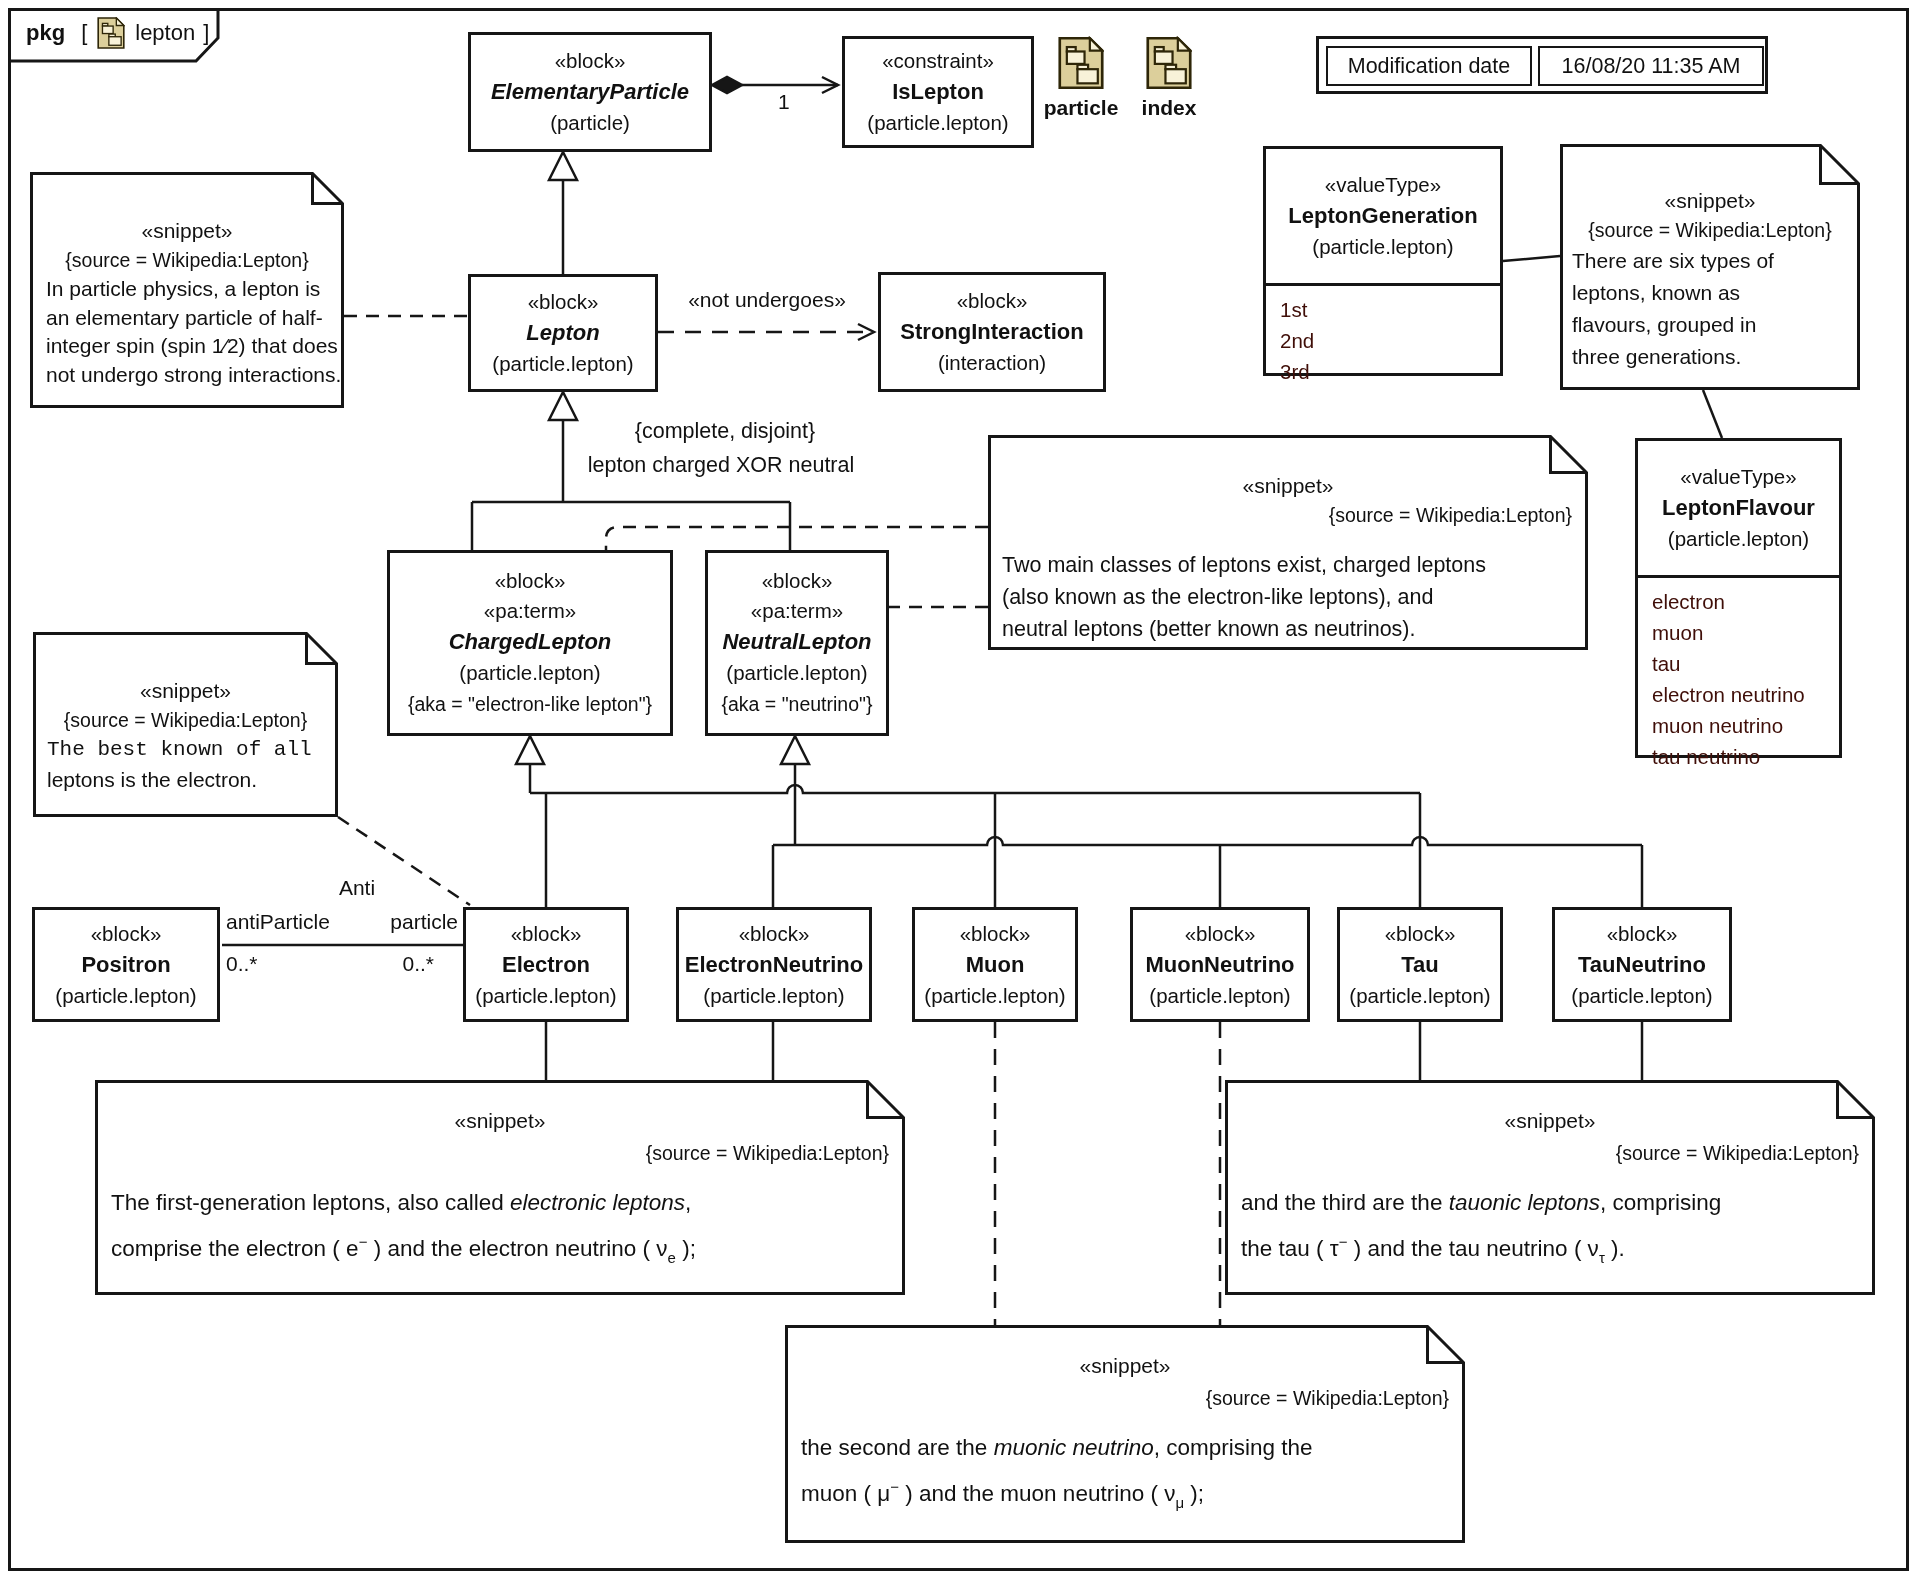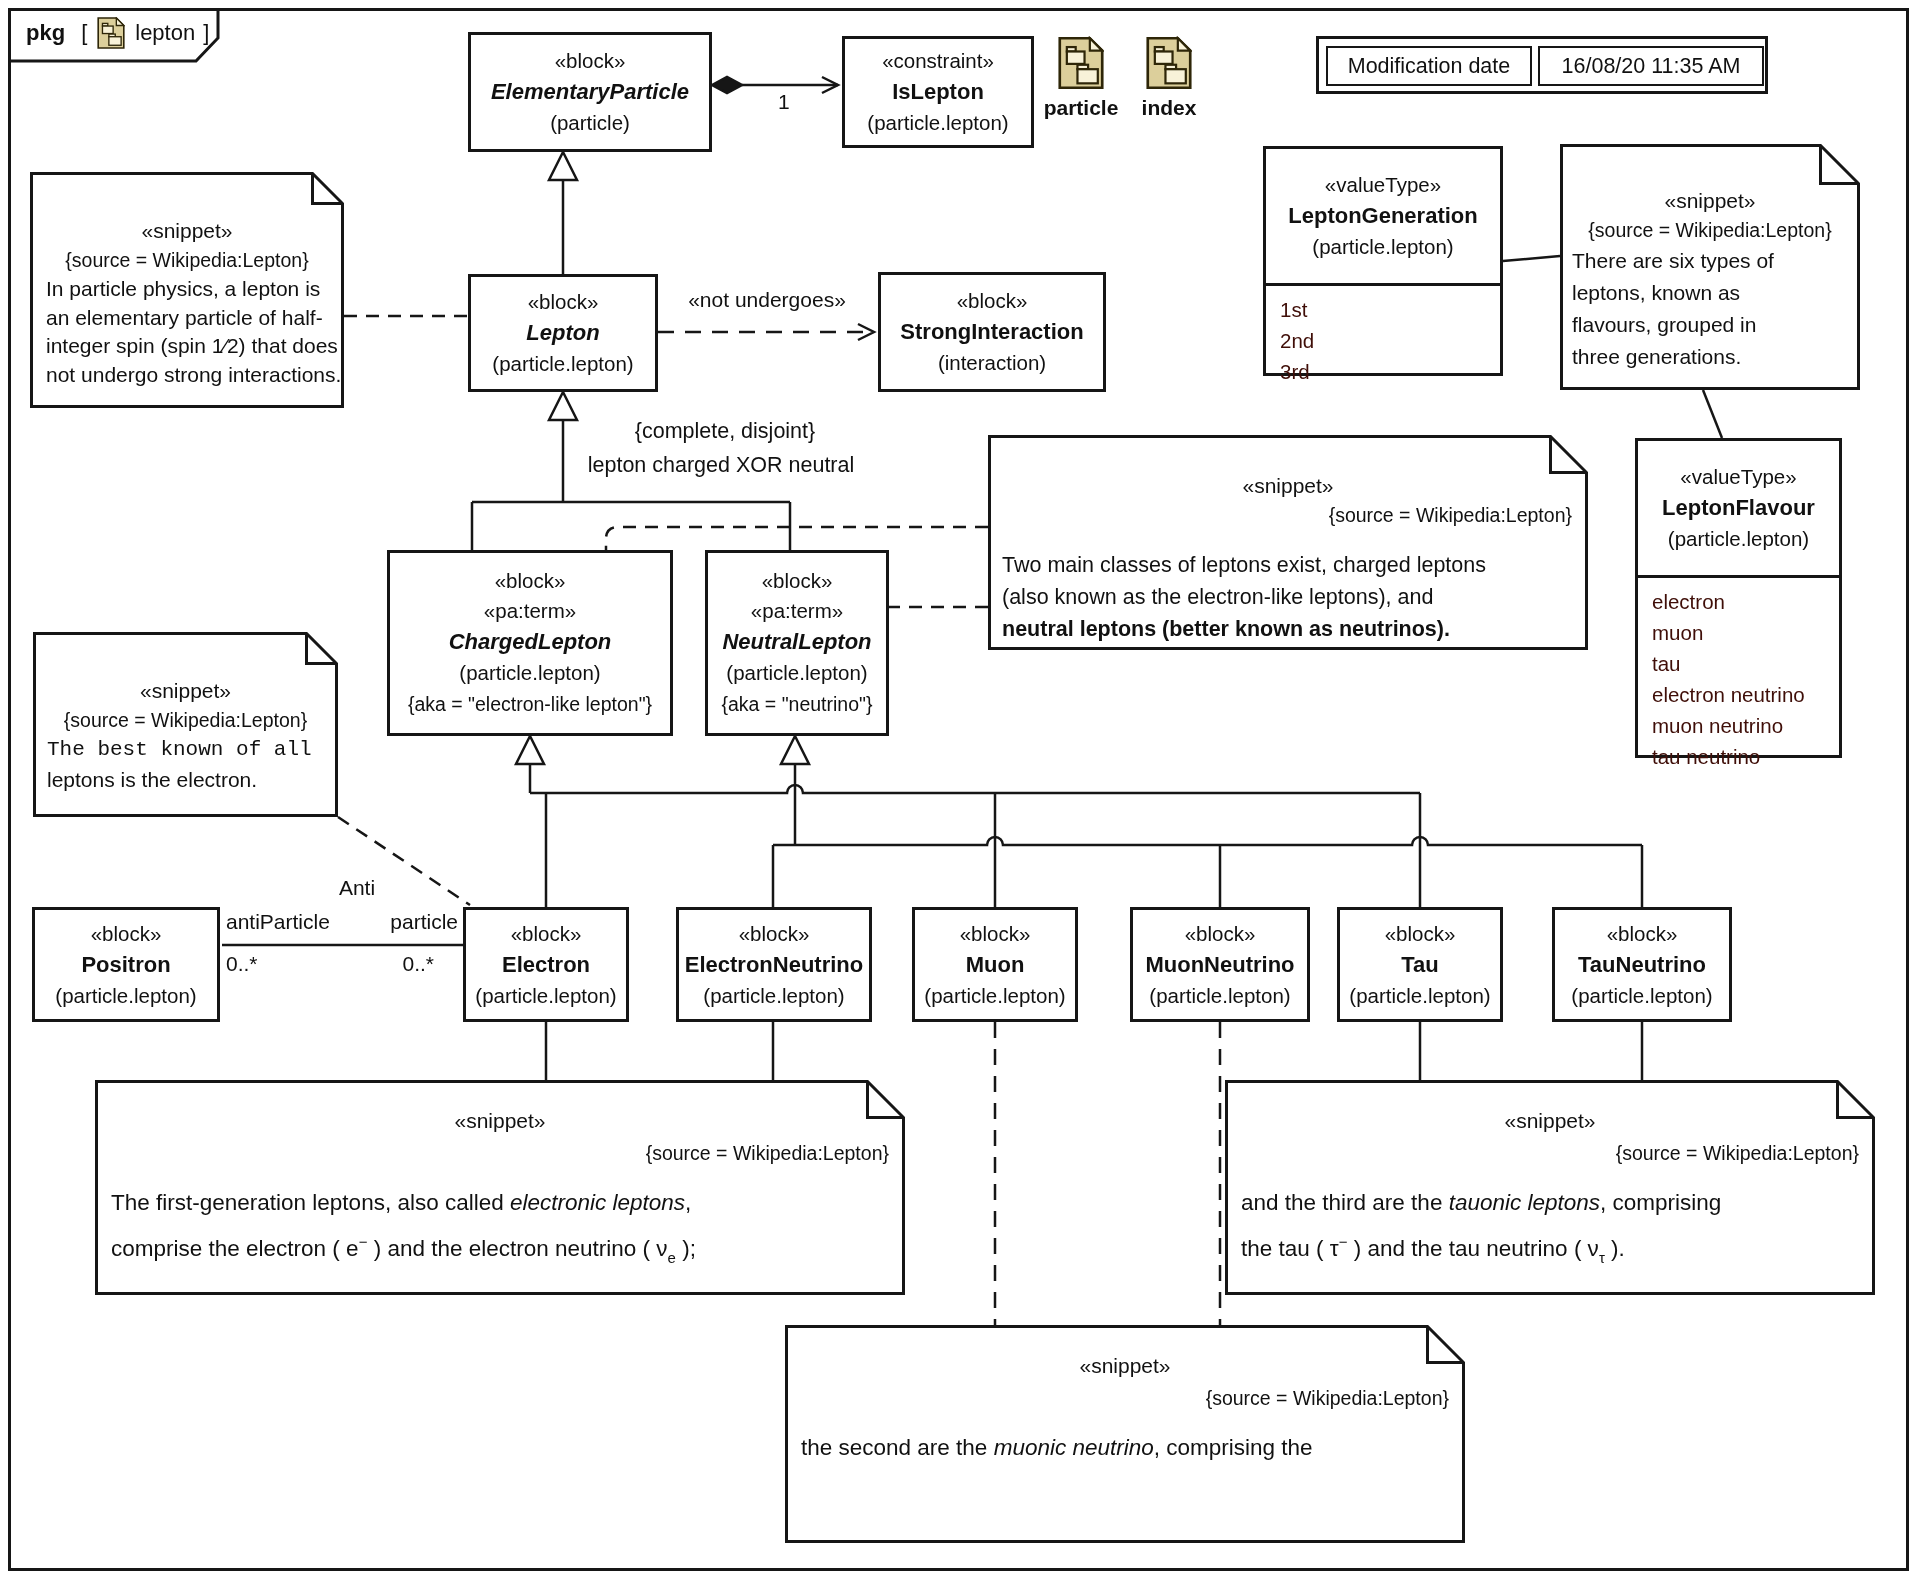--- a/index.html
+++ b/index.html
@@ -309,21 +309,21 @@
   <div class="note" style="left:988px;top:435px;width:600px;height:215px;">
     <svg class="nbg" width="600" height="215">
       <polygon points="1.5,1.5 562.5,1.5 598.5,37.5 598.5,213.5 1.5,213.5" fill="#fff" stroke="var(--line)" stroke-width="3"></polygon>
       <polyline points="562.5,1.5 562.5,37.5 598.5,37.5" fill="none" stroke="var(--line)" stroke-width="3"></polyline>
     </svg>
     <div class="ncontent" style="padding-top:36px;">
       <div class="n-st">«snippet»</div>
       <div class="n-src right">{source = Wikipedia:Lepton}</div>
       <div class="n-body" style="font-size:21.5px;line-height:32px;padding-left:14px;margin-top:19px;">Two main classes of leptons exist, charged leptons</div>
       <div class="n-body" style="font-size:21.5px;line-height:32px;padding-left:14px;">(also known as the electron-like leptons), and</div>
-      <div class="n-body" style="font-size:21.5px;line-height:32px;padding-left:14px;font-weight:bold;">neutral leptons (better known as neutrinos).</div>
+      <div class="n-body" style="font-size:21.5px;line-height:32px;padding-left:14px;">neutral leptons (better known as neutrinos).</div>
     </div>
   </div>
 
   <div class="note" style="left:33px;top:632px;width:305px;height:185px;">
     <svg class="nbg" width="305" height="185">
       <polygon points="1.5,1.5 273.5,1.5 303.5,31.5 303.5,183.5 1.5,183.5" fill="#fff" stroke="var(--line)" stroke-width="3"></polygon>
       <polyline points="273.5,1.5 273.5,31.5 303.5,31.5" fill="none" stroke="var(--line)" stroke-width="3"></polyline>
     </svg>
     <div class="ncontent" style="padding-top:44px;">
       <div class="n-st">«snippet»</div>
@@ -361,20 +361,21 @@
 
   <div class="note" style="left:785px;top:1325px;width:680px;height:218px;">
     <svg class="nbg" width="680" height="218">
       <polygon points="1.5,1.5 642.5,1.5 678.5,37.5 678.5,216.5 1.5,216.5" fill="#fff" stroke="var(--line)" stroke-width="3"></polygon>
       <polyline points="642.5,1.5 642.5,37.5 678.5,37.5" fill="none" stroke="var(--line)" stroke-width="3"></polyline>
     </svg>
     <div class="ncontent" style="padding-top:26px;">
       <div class="n-st">«snippet»</div>
       <div class="n-src right" style="line-height:34px;">{source = Wikipedia:Lepton}</div>
       <div class="n-body big-body" style="margin-top:16px;"><span>the second are the </span><span style="font-style:italic">muonic neutrino</span><span>, comprising the</span></div>
+      <div class="n-body big-body" style="margin-top:12px;"><span>muon ( μ</span><span class="sup">−</span><span> ) and the muon neutrino ( ν</span><span class="sub">μ</span><span> );</span></div>
     </div>
   </div>
 
   <div class="lbl" style="left:778px;top:90px;width:30px;">1</div>
   <div class="lbl center" style="left:656px;top:288px;width:222px;">«not undergoes»</div>
   <div class="lbl center" style="left:592px;top:419px;width:266px;font-size:21.5px;">{complete, disjoint}</div>
   <div class="lbl center" style="left:566px;top:453px;width:310px;font-size:21.5px;">lepton charged XOR neutral</div>
   <div class="lbl center" style="left:307px;top:876px;width:100px;">Anti</div>
   <div class="lbl" style="left:226px;top:910px;">antiParticle</div>
   <div class="lbl right" style="left:362px;top:910px;width:96px;">particle</div>

